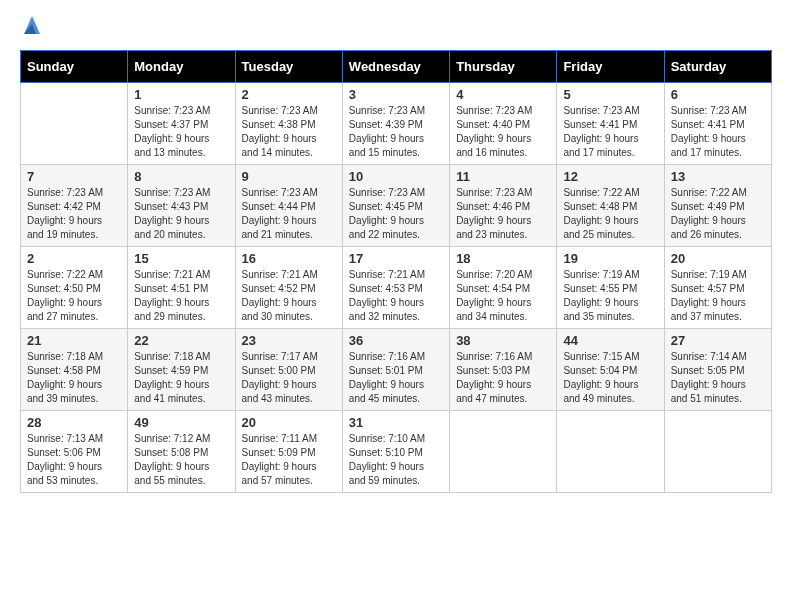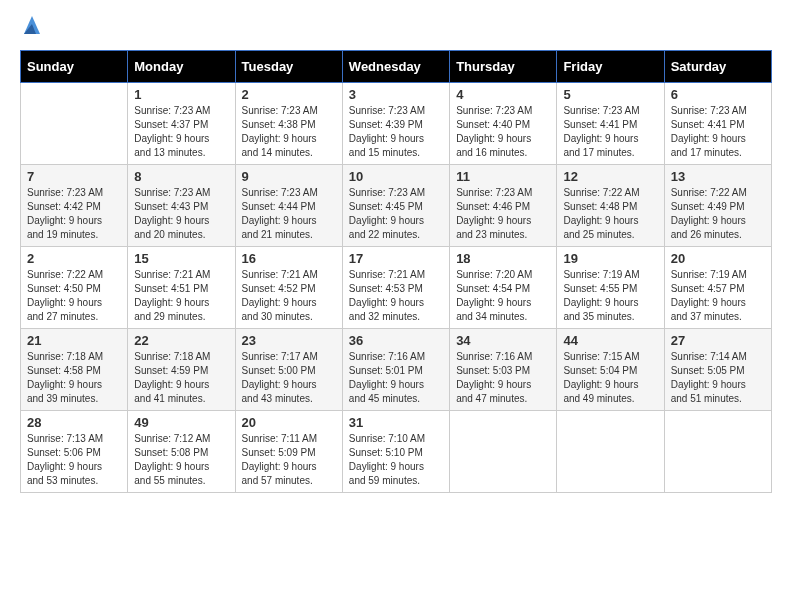--- a/index.html
+++ b/index.html
@@ -223,21 +223,21 @@
         </td>
         <td>
           <span class="day-num">23</span>
           <div class="day-info">Sunrise: 7:17 AM<br>Sunset: 5:00 PM<br>Daylight: 9 hours<br>and 43 minutes.</div>
         </td>
         <td>
           <span class="day-num">36</span>
           <div class="day-info">Sunrise: 7:16 AM<br>Sunset: 5:01 PM<br>Daylight: 9 hours<br>and 45 minutes.</div>
         </td>
         <td>
-          <span class="day-num">34</span>
+          <span class="day-num">38</span>
           <div class="day-info">Sunrise: 7:16 AM<br>Sunset: 5:03 PM<br>Daylight: 9 hours<br>and 47 minutes.</div>
         </td>
         <td>
           <span class="day-num">44</span>
           <div class="day-info">Sunrise: 7:15 AM<br>Sunset: 5:04 PM<br>Daylight: 9 hours<br>and 49 minutes.</div>
         </td>
         <td>
           <span class="day-num">27</span>
           <div class="day-info">Sunrise: 7:14 AM<br>Sunset: 5:05 PM<br>Daylight: 9 hours<br>and 51 minutes.</div>
         </td>

